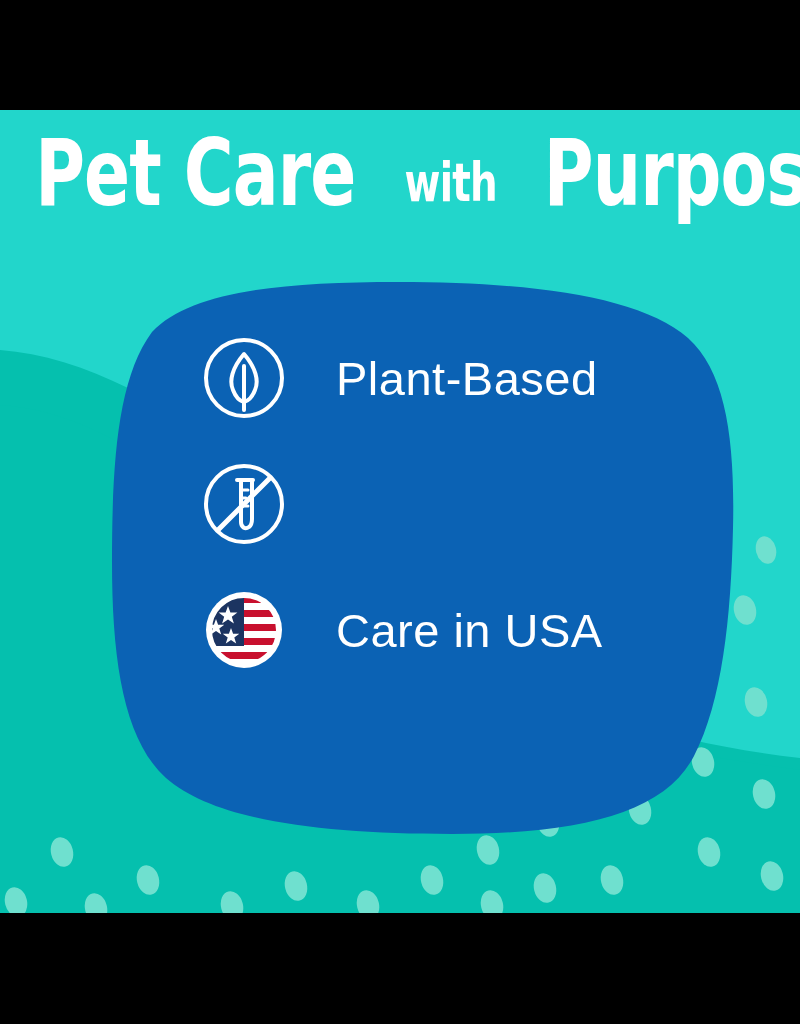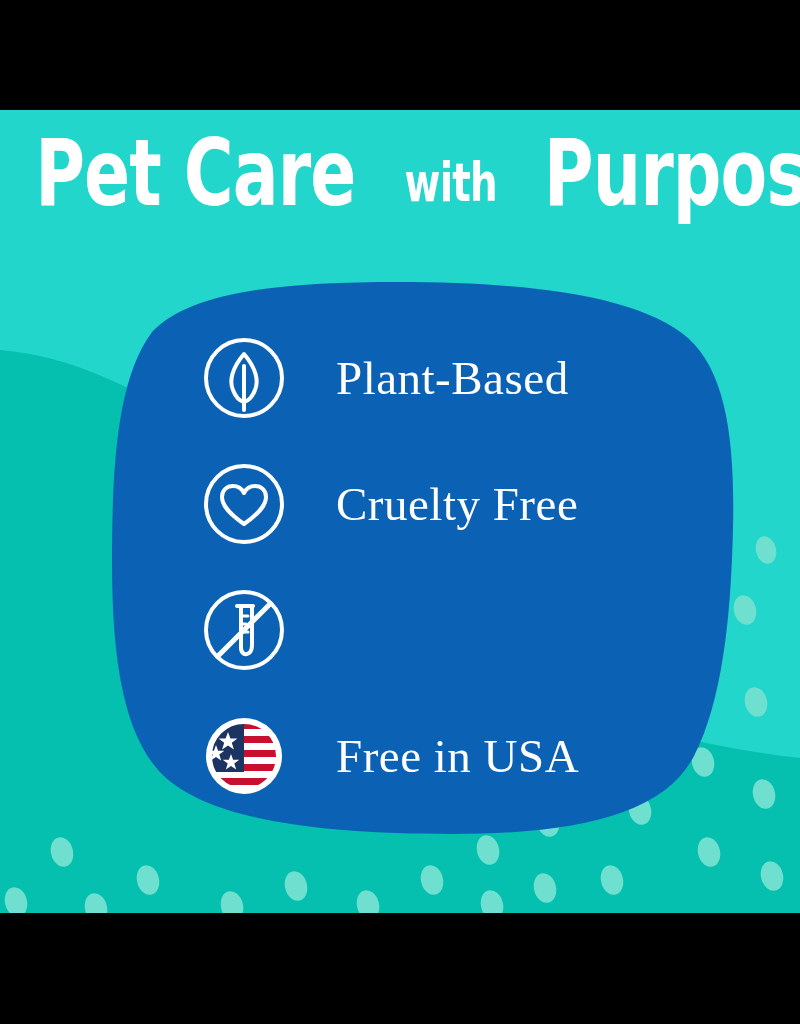--- a/index.html
+++ b/index.html
@@ -97,21 +97,21 @@
   }
   .feature-icon {
     width: 88px;
     height: 88px;
     flex: 0 0 88px;
     display: block;
   }
   .feature-label {
     margin-left: 48px;
     color: #ffffff;
-    font-family: Liberation Serif, serif;
+    font-family: Liberation Sans, sans-serif;
     font-size: 47px;
     line-height: 1;
     letter-spacing: 0.5px;
     white-space: nowrap;
   }
 </style>
 </head>
 <body>
 
 <div id="poster">
@@ -177,27 +177,20 @@
 
       <div class="feature-row">
         <svg class="feature-icon" viewBox="0 0 88 88">
           <circle cx="44" cy="44" r="38" fill="none" stroke="#ffffff" stroke-width="4"></circle>
           <path d="M44 20 C32 34 29 47 33 56 C36 64 40 67 44 68 C48 67 52 64 55 56 C59 47 56 34 44 20 Z" fill="none" stroke="#ffffff" stroke-width="4" stroke-linejoin="round"></path>
           <line x1="44" y1="32" x2="44" y2="76" stroke="#ffffff" stroke-width="4" stroke-linecap="round"></line>
         </svg>
         <div class="feature-label">Plant-Based</div>
       </div>
 
-      <div class="feature-row">
-        <svg class="feature-icon" viewBox="0 0 88 88">
-          <circle cx="44" cy="44" r="38" fill="none" stroke="#ffffff" stroke-width="4"></circle>
-          <path d="M44 64 C30 54 22 46 22 37 C22 30 27 26 33 26 C38 26 42 29 44 33 C46 29 50 26 55 26 C61 26 66 30 66 37 C66 46 58 54 44 64 Z" fill="none" stroke="#ffffff" stroke-width="4" stroke-linejoin="round"></path>
-        </svg>
-        <div class="feature-label">Cruelty Free</div>
-      </div>
 
       <div class="feature-row">
         <svg class="feature-icon" viewBox="0 0 88 88">
           <circle cx="44" cy="44" r="38" fill="none" stroke="#ffffff" stroke-width="4"></circle>
           <path d="M37 20 L53 20 M41 20 L41 62 C41 67 45 70 49 67 C52 65 52 62 52 59 L52 20" fill="none" stroke="#ffffff" stroke-width="4" stroke-linecap="round" stroke-linejoin="round"></path>
           <line x1="41" y1="30" x2="48" y2="30" stroke="#ffffff" stroke-width="3" stroke-linecap="round"></line>
           <line x1="41" y1="38" x2="46" y2="38" stroke="#ffffff" stroke-width="3" stroke-linecap="round"></line>
           <line x1="41" y1="46" x2="48" y2="46" stroke="#ffffff" stroke-width="3" stroke-linecap="round"></line>
           <line x1="18" y1="70" x2="70" y2="18" stroke="#ffffff" stroke-width="5" stroke-linecap="round"></line>
         </svg>
@@ -218,20 +211,20 @@
             <rect x="6" y="38" width="76" height="7" fill="#c8102e"></rect>
             <rect x="6" y="52" width="76" height="7" fill="#c8102e"></rect>
             <rect x="6" y="66" width="76" height="7" fill="#c8102e"></rect>
             <path d="M6 10 L44 10 L44 60 L6 60 Z" fill="#1c3461"></path>
             <polygon fill="#ffffff" points="28,20 30.4,26.6 37.4,26.6 31.8,30.8 33.9,37.6 28,33.5 22.1,37.6 24.2,30.8 18.6,26.6 25.6,26.6"></polygon>
             <polygon fill="#ffffff" points="16,33 18.1,38.8 24.3,38.8 19.3,42.5 21.2,48.5 16,44.9 10.8,48.5 12.7,42.5 7.7,38.8 13.9,38.8"></polygon>
             <polygon fill="#ffffff" points="31,42 33.1,47.8 39.3,47.8 34.3,51.5 36.2,57.5 31,53.9 25.8,57.5 27.7,51.5 22.7,47.8 28.9,47.8"></polygon>
           </g>
           <circle cx="44" cy="44" r="34" fill="none" stroke="#ffffff" stroke-width="4"></circle>
         </svg>
-        <div class="feature-label">Free in USA</div>
+        <div class="feature-label">Care in USA</div>
       </div>
 
     </div>
   </div>
 
   <div class="letterbox bottom"></div>
 </div>
 
 </body></html>

